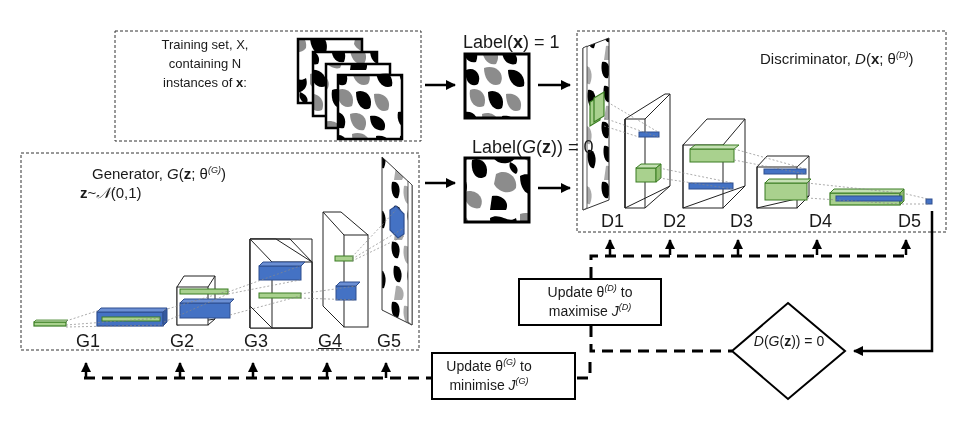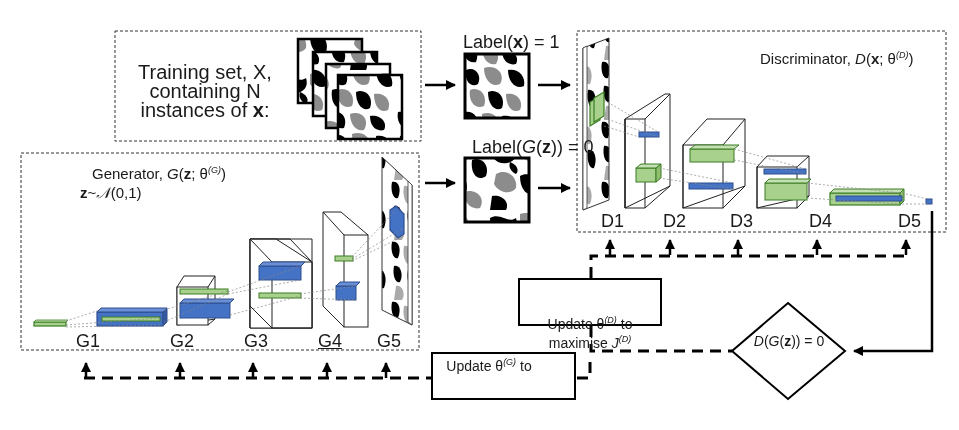--- a/index.html
+++ b/index.html
@@ -236,21 +236,21 @@
     <line x1="327" y1="378" x2="327" y2="363" marker-end="url(#arrowHead)"></line>
     <line x1="386" y1="378" x2="386" y2="363" marker-end="url(#arrowHead)"></line>
   </g>
 
   <path d="M84,378 L432,378" fill="none" stroke="#000" stroke-width="3" stroke-dasharray="11,7"></path>
   <path d="M577,378 L590,378 L590,356" fill="none" stroke="#000" stroke-width="3" stroke-dasharray="11,7"></path>
 
   <rect x="432" y="353" width="143" height="46" fill="#fff" stroke="#000" stroke-width="2"></rect>
 </svg>
 
-<div class="lbl center" style="left:130px; top:63px; width:150px; font-size:20px; line-height:19px;">
+<div class="lbl center" style="left:130px; top:35px; width:150px; font-size:13px; line-height:19px;">
   <div>Training set, X,</div>
   <div>containing N</div>
   <div><span>instances of </span><span class="b">x</span><span>:</span></div>
 </div>
 
 <div class="lbl" style="left:463px; top:34px;">
   <span>Label(</span><span class="b">x</span><span>) = 1</span>
 </div>
 
 <div class="lbl" style="left:452px; top:139px;margin-left:20px;">
@@ -273,24 +273,25 @@
 <div class="lbl" style="left:730px; top:213px;">D3</div>
 <div class="lbl" style="left:809px; top:213px;">D4</div>
 <div class="lbl" style="left:898px; top:213px;">D5</div>
 
 <div class="lbl" style="left:76px; top:333px;">G1</div>
 <div class="lbl" style="left:170px; top:333px;">G2</div>
 <div class="lbl" style="left:244px; top:333px;">G3</div>
 <div class="lbl" style="left:318px; top:333px;text-decoration:underline;">G4</div>
 <div class="lbl" style="left:377px; top:333px;">G5</div>
 
-<div class="box-text" style="left:519px; top:283px; width:142px;margin-top:32px;">
+<div class="box-text" style="left:519px; top:283px; width:142px;">
   <div><span>Update θ</span><sup>(D)</sup><span> to</span></div>
   <div><span>maximise </span><span class="it">J</span><sup>(D)</sup></div>
 </div>
 
 <div class="box-text" style="left:432px; top:357px; width:114px;">
   <div><span>Update θ</span><sup>(G)</sup><span> to</span></div>
+  <div><span>minimise </span><span class="it">J</span><sup>(G)</sup></div>
 </div>
 
 <div class="box-text" style="left:735px; top:332px; width:108px; line-height:18px;">
   <div><span class="it">D</span><span>(</span><span class="it">G</span><span>(</span><span class="b">z</span><span>)) = 0</span></div>
 </div>
 
 </body></html>

